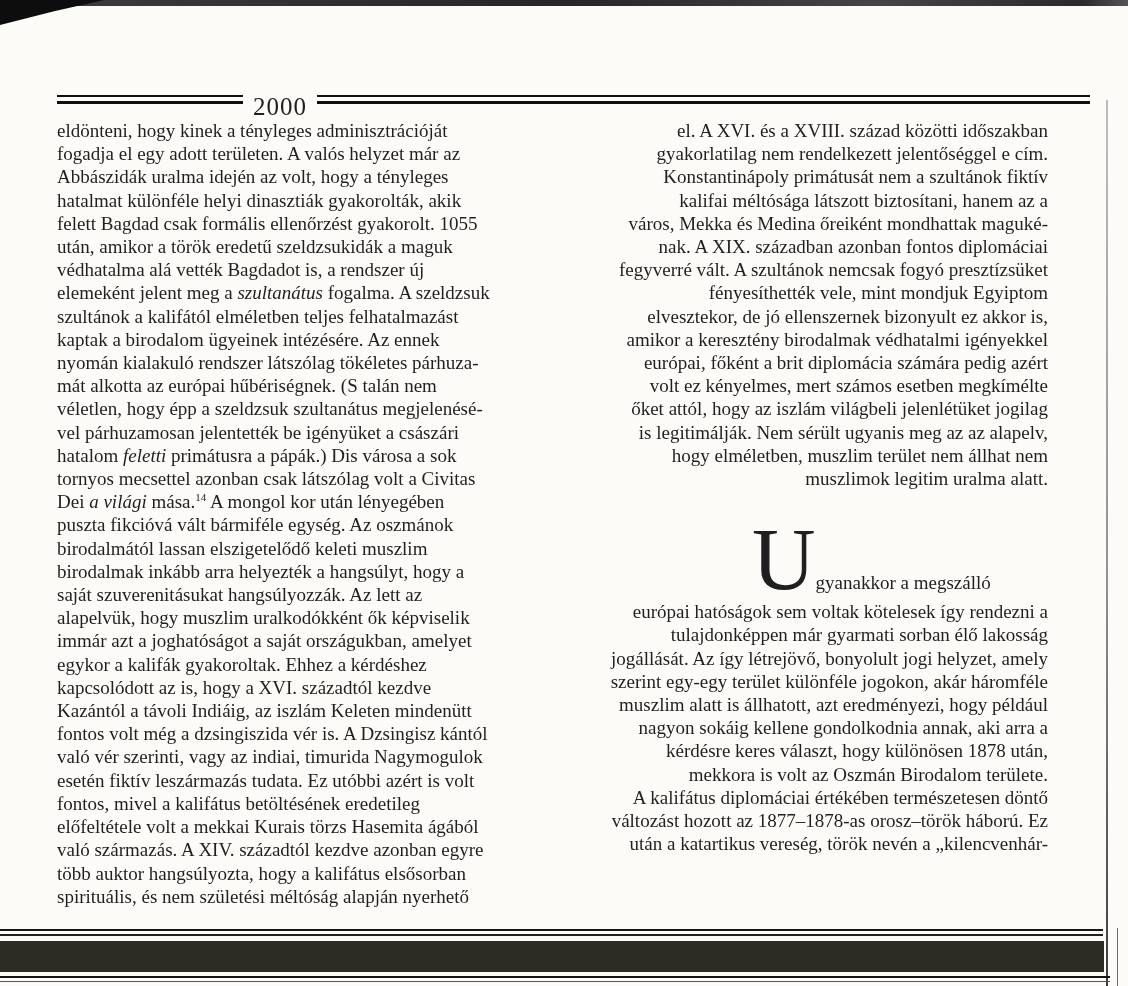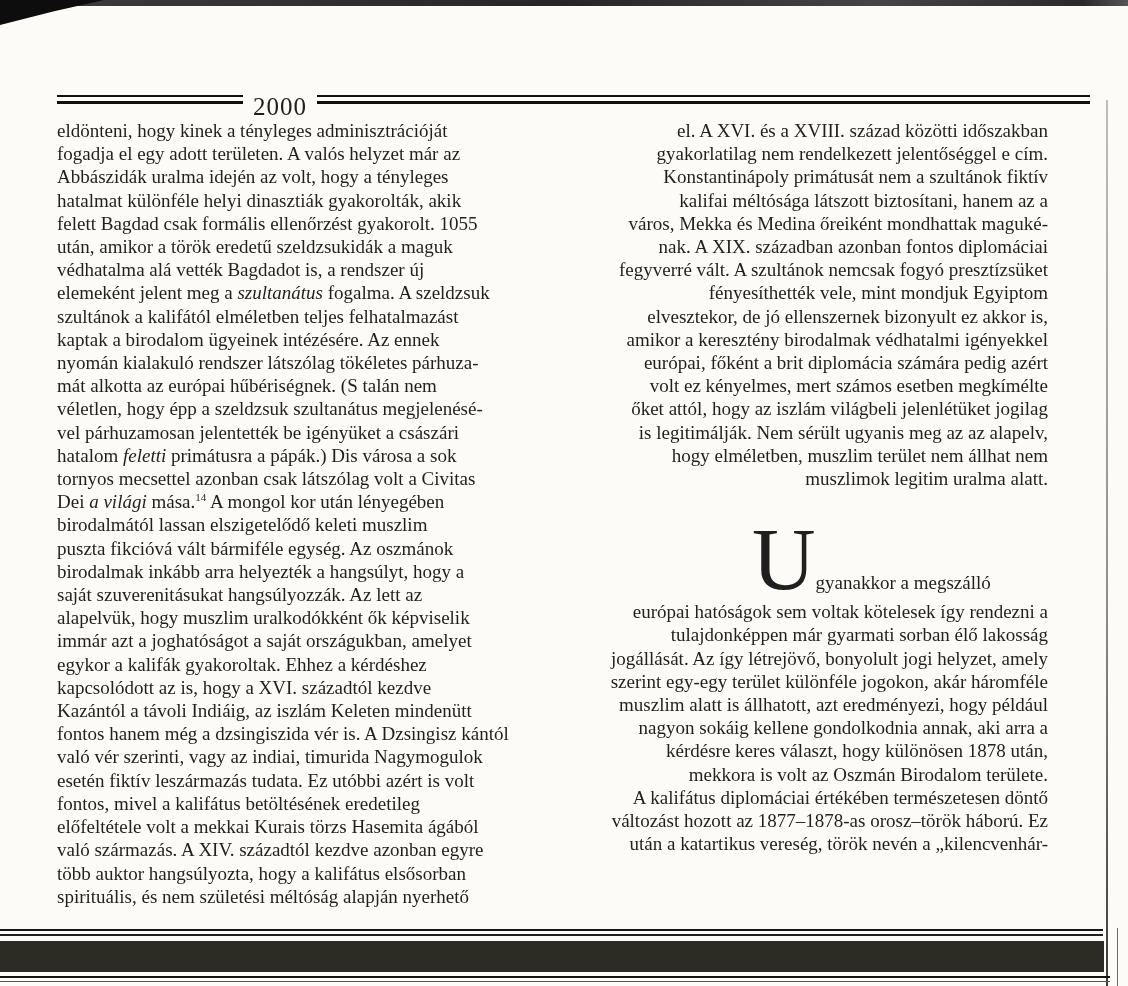--- a/index.html
+++ b/index.html
@@ -90,30 +90,30 @@
       <div class="tl">elemeként jelent meg a <em>szultanátus</em> fogalma. A szeldzsuk</div>
       <div class="tl">szultánok a kalifától elméletben teljes felhatalmazást</div>
       <div class="tl">kaptak a birodalom ügyeinek intézésére. Az ennek</div>
       <div class="tl">nyomán kialakuló rendszer látszólag tökéletes párhuza-</div>
       <div class="tl">mát alkotta az európai hűbériségnek. (S talán nem</div>
       <div class="tl">véletlen, hogy épp a szeldzsuk szultanátus megjelenésé-</div>
       <div class="tl">vel párhuzamosan jelentették be igényüket a császári</div>
       <div class="tl">hatalom <em>feletti</em> primátusra a pápák.) Dis városa a sok</div>
       <div class="tl">tornyos mecsettel azonban csak látszólag volt a Civitas</div>
       <div class="tl">Dei <em>a világi</em> mása.<sup>14</sup> A mongol kor után lényegében</div>
+      <div class="tl">puszta fikcióvá vált bármiféle egység. Az oszmánok</div>
       <div class="tl">birodalmától lassan elszigetelődő keleti muszlim</div>
-      <div class="tl">puszta fikcióvá vált bármiféle egység. Az oszmánok</div>
       <div class="tl">birodalmak inkább arra helyezték a hangsúlyt, hogy a</div>
       <div class="tl">saját szuverenitásukat hangsúlyozzák. Az lett az</div>
       <div class="tl">alapelvük, hogy muszlim uralkodókként ők képviselik</div>
       <div class="tl">immár azt a joghatóságot a saját országukban, amelyet</div>
       <div class="tl">egykor a kalifák gyakoroltak. Ehhez a kérdéshez</div>
       <div class="tl">kapcsolódott az is, hogy a XVI. századtól kezdve</div>
       <div class="tl">Kazántól a távoli Indiáig, az iszlám Keleten mindenütt</div>
-      <div class="tl">fontos hanem még a dzsingiszida vér is. A Dzsingisz kántól</div>
+      <div class="tl">fontos volt még a dzsingiszida vér is. A Dzsingisz kántól</div>
       <div class="tl">való vér szerinti, vagy az indiai, timurida Nagymogulok</div>
       <div class="tl">esetén fiktív leszármazás tudata. Ez utóbbi azért is volt</div>
       <div class="tl">fontos, mivel a kalifátus betöltésének eredetileg</div>
       <div class="tl">előfeltétele volt a mekkai Kurais törzs Hasemita ágából</div>
       <div class="tl">való származás. A XIV. századtól kezdve azonban egyre</div>
       <div class="tl">több auktor hangsúlyozta, hogy a kalifátus elsősorban</div>
       <div class="tl">spirituális, és nem születési méltóság alapján nyerhető</div>
     </div>
 
   <div class="col col-right">

